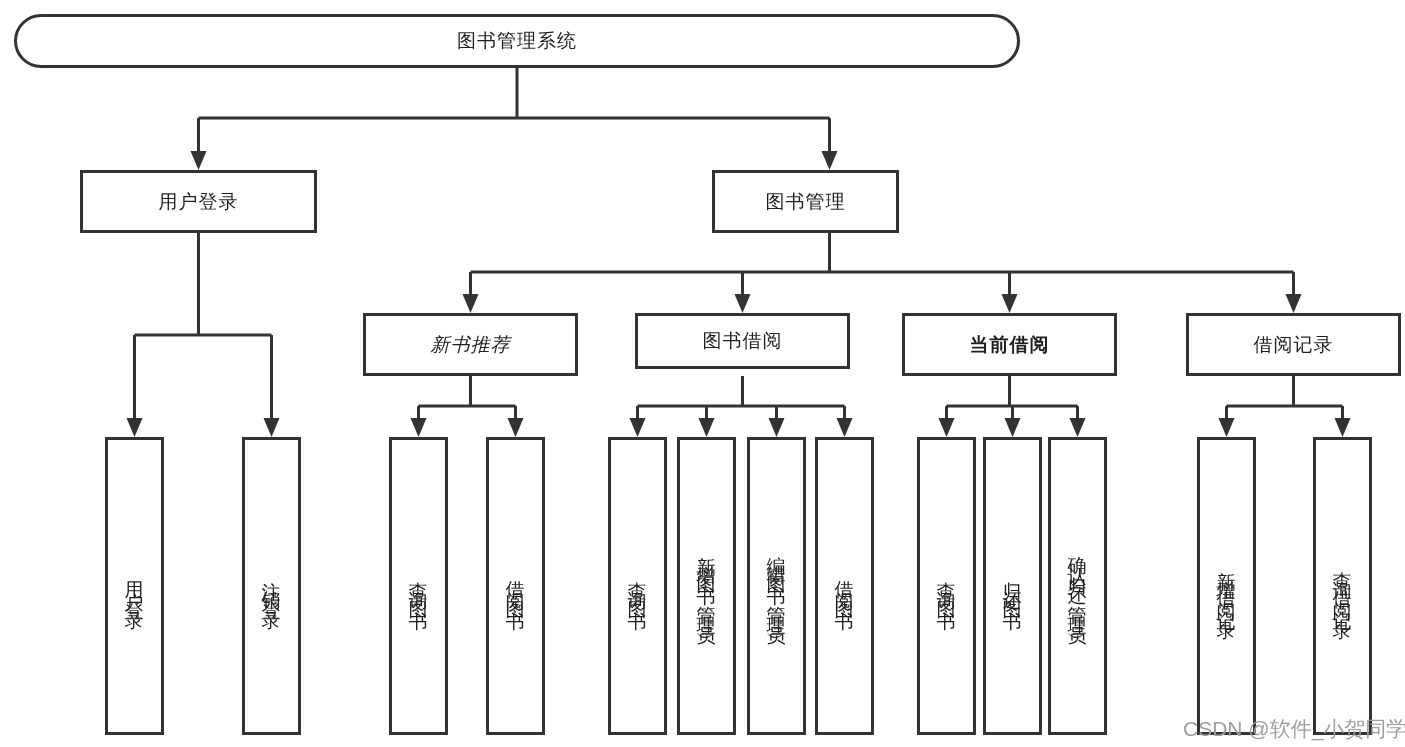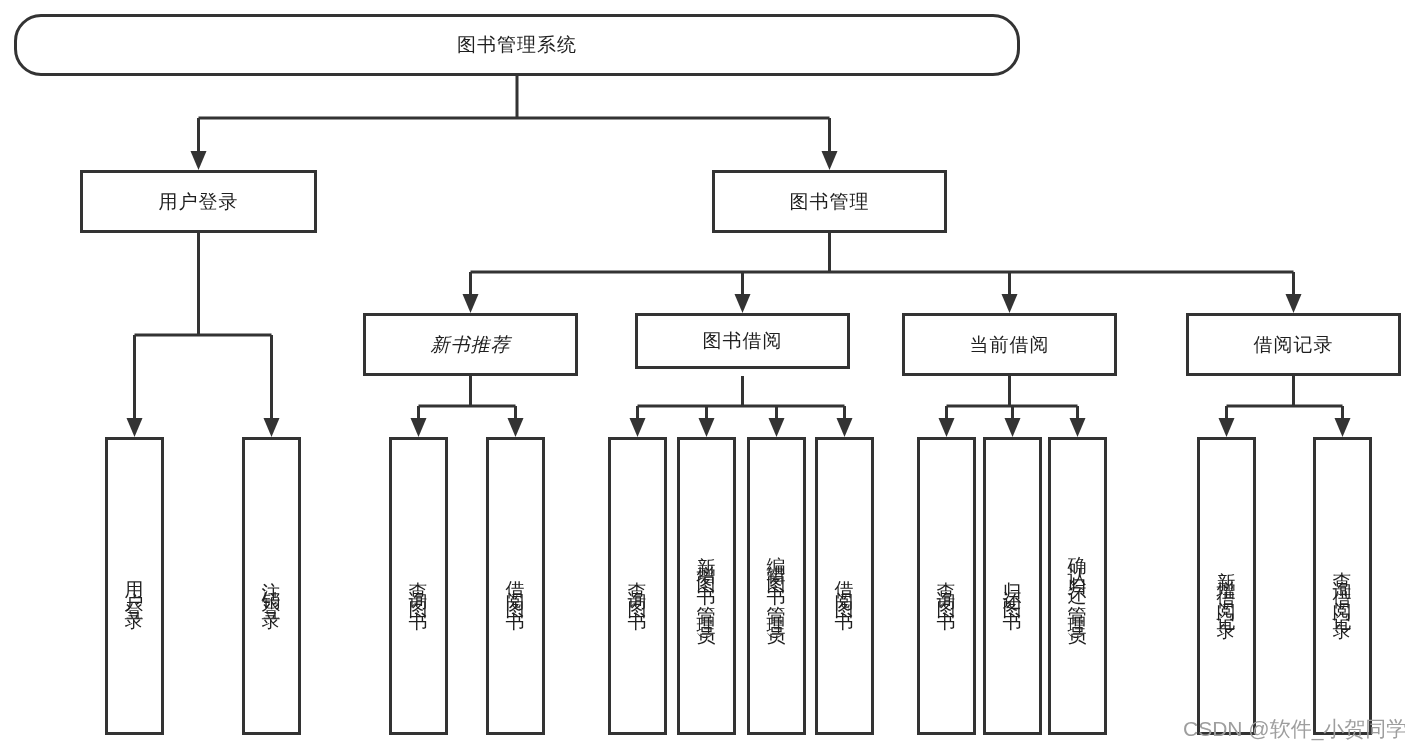--- a/index.html
+++ b/index.html
@@ -87,28 +87,28 @@
     <polygon points="698.5,418 714.5,418 706.5,437"></polygon>
     <polygon points="768.5,418 784.5,418 776.5,437"></polygon>
     <polygon points="836.5,418 852.5,418 844.5,437"></polygon>
     <polygon points="938.5,418 954.5,418 946.5,437"></polygon>
     <polygon points="1004.5,418 1020.5,418 1012.5,437"></polygon>
     <polygon points="1069.5,418 1085.5,418 1077.5,437"></polygon>
     <polygon points="1218.5,418 1234.5,418 1226.5,437"></polygon>
     <polygon points="1334.5,418 1350.5,418 1342.5,437"></polygon>
   </svg>
 
-  <div class="box hbox" style="left:14px;top:14px;width:1006px;height:62px;border-radius:27px;">图书管理系统</div>
+  <div class="box hbox" style="left:14px;top:14px;width:1006px;height:54px;border-radius:27px;">图书管理系统</div>
 
   <div class="box hbox" style="left:80px;top:170px;width:237px;height:63px;">用户登录</div>
-  <div class="box hbox" style="left:712px;top:170px;width:235px;height:63px;">图书管理</div>
+  <div class="box hbox" style="left:712px;top:170px;width:187px;height:63px;">图书管理</div>
 
   <div class="box hbox" style="left:363px;top:313px;width:215px;height:63px;font-style:italic;">新书推荐</div>
   <div class="box hbox" style="left:635px;top:313px;width:215px;height:56px;">图书借阅</div>
-  <div class="box hbox" style="left:902px;top:313px;width:215px;height:63px;">当前借阅</div>
+  <div class="box hbox" style="left:902px;top:313px;width:215px;height:63px;font-weight:bold;">当前借阅</div>
   <div class="box hbox" style="left:1186px;top:313px;width:215px;height:63px;">借阅记录</div>
 
   <div class="box vbox" style="left:105px;top:437px;width:59px;height:298px;">用户登录</div>
   <div class="box vbox" style="left:242px;top:437px;width:59px;height:298px;">注销登录</div>
 
   <div class="box vbox" style="left:389px;top:437px;width:59px;height:298px;">查询图书</div>
   <div class="box vbox" style="left:486px;top:437px;width:59px;height:298px;">借阅图书</div>
 
   <div class="box vbox" style="left:608px;top:437px;width:59px;height:298px;">查询图书</div>
   <div class="box vbox" style="left:677px;top:437px;width:59px;height:298px;">新增图书（管理员）</div>

